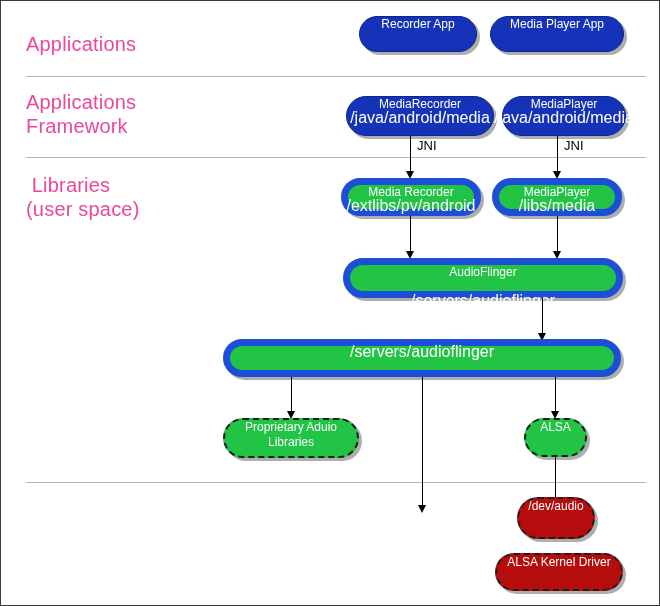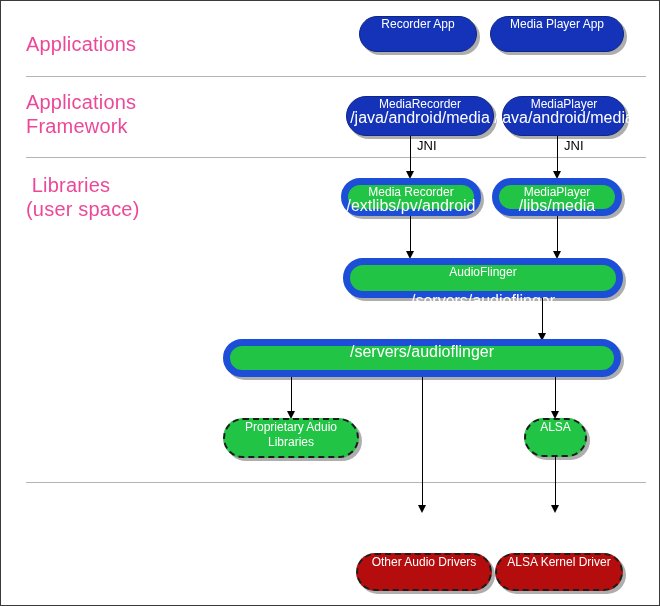--- a/index.html
+++ b/index.html
@@ -118,20 +118,20 @@
     <span class="t1 wrap2">Libraries</span>
   </div>
 
   <div class="node green-dash" style="left:523px;top:417px;width:63px;height:39px;">
     <span class="t1">ALSA</span>
   </div>
 
   <div class="vline" style="left:554px;top:456px;height:51px;"></div>
   <div class="arrowhead" style="left:550px;top:504px;"></div>
 
-  <div class="node red-dash" style="left:355px;top:552px;width:136px;height:38px;">
-    <span class="t1">Other Audio Drivers</span>
+  <div class="node red-dash" style="left:516px;top:496px;width:78px;height:42px;">
+    <span class="t1">/dev/audio</span>
   </div>
   <div class="node red-dash" style="left:494px;top:552px;width:128px;height:38px;">
     <span class="t1">ALSA Kernel Driver</span>
   </div>
 
 </div>
 
 </body></html>

